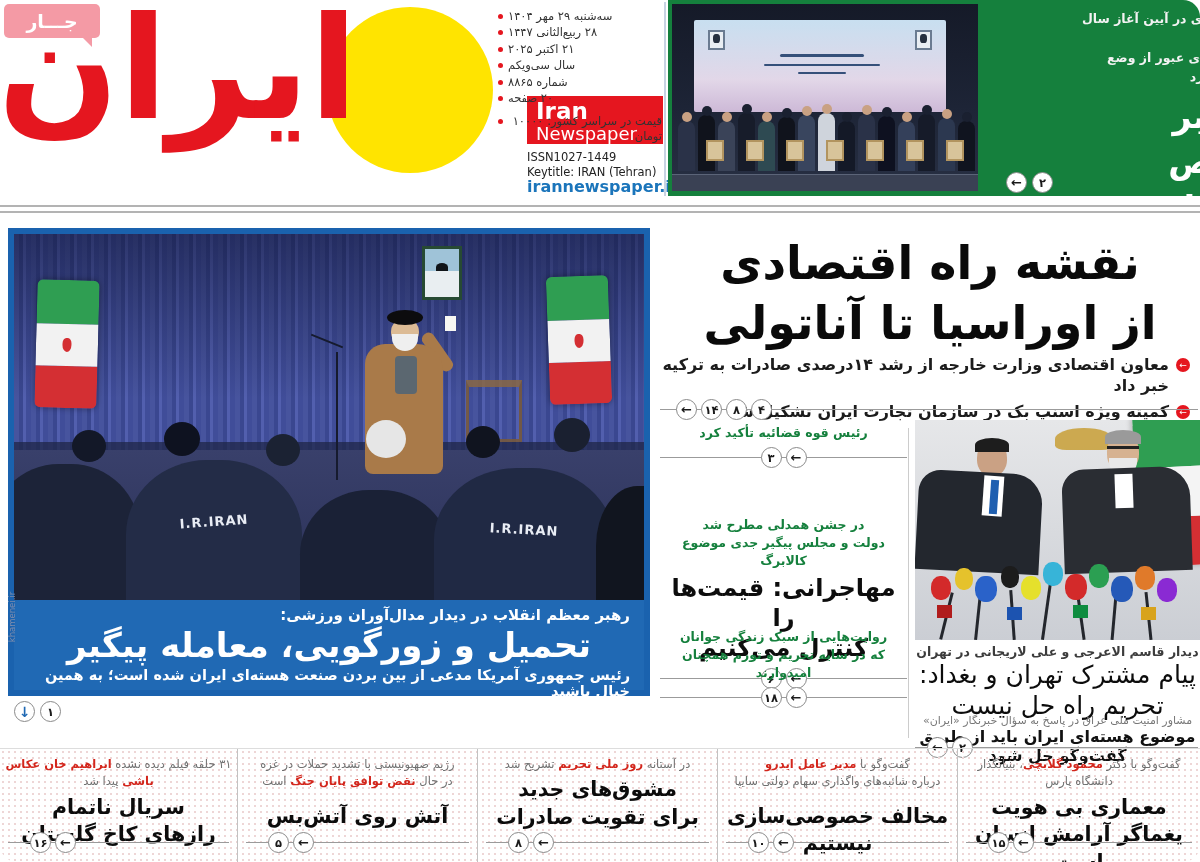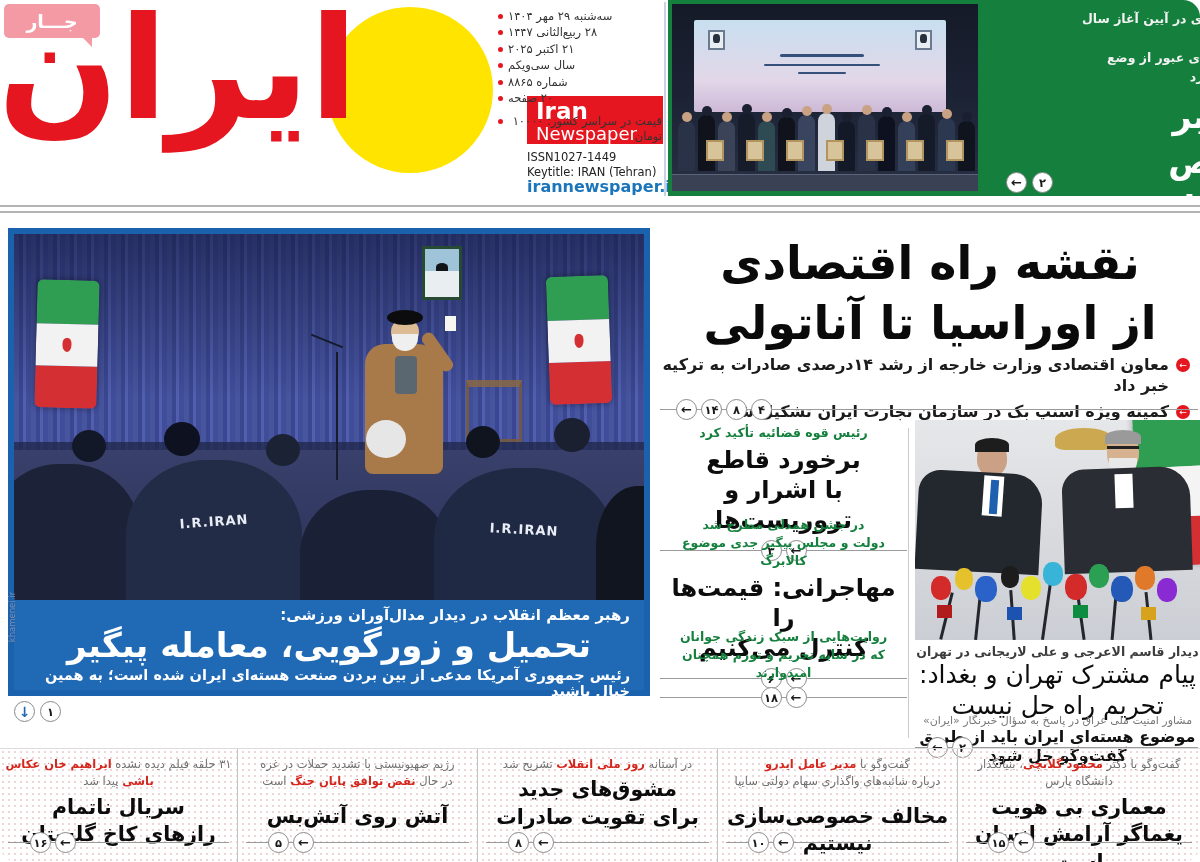--- a/index.html
+++ b/index.html
@@ -290,24 +290,20 @@
     <div class="cs" style="left:16px;">
       <span class="pc ar">←</span>
       <span class="pc">۱۴</span>
       <span class="pc">۸</span>
       <span class="pc">۴</span>
     </div>
   </div>
 
   <div class="mid-story" style="top:424px;" dir="rtl">
     <div class="cs-k">رئیس قوه قضائیه تأکید کرد</div>
-    <div class="cs-h">
-      <div>برخورد قاطع</div>
-      <div>با اشرار و تروریست‌ها</div>
-    </div>
     <div class="prow">
       <div class="ln"></div>
       <div class="cs">
         <span class="pc ar">←</span>
         <span class="pc">۳</span>
       </div>
     </div>
   </div>
 
   <div class="mid-story" style="top:516px;" dir="rtl">
@@ -500,21 +496,21 @@
         <div class="ln"></div>
         <div class="cs">
           <span class="pc ar">←</span>
           <span class="pc">۵</span>
         </div>
       </div>
     </div>
 
     <div class="bbox" style="left:477px;width:240px;" dir="rtl">
       <div class="bb-k">
-        <span>در آستانه </span><span class="red">روز ملی انقلاب</span><span> تشریح شد</span>
+        <span>در آستانه </span><span class="red">روز ملی تحریم</span><span> تشریح شد</span>
       </div>
       <div class="bb-h">
         <div>مشوق‌های جدید</div>
         <div>برای تقویت صادرات</div>
       </div>
       <div class="bb-prow prow">
         <div class="ln"></div>
         <div class="cs">
           <span class="pc ar">←</span>
           <span class="pc">۸</span>

